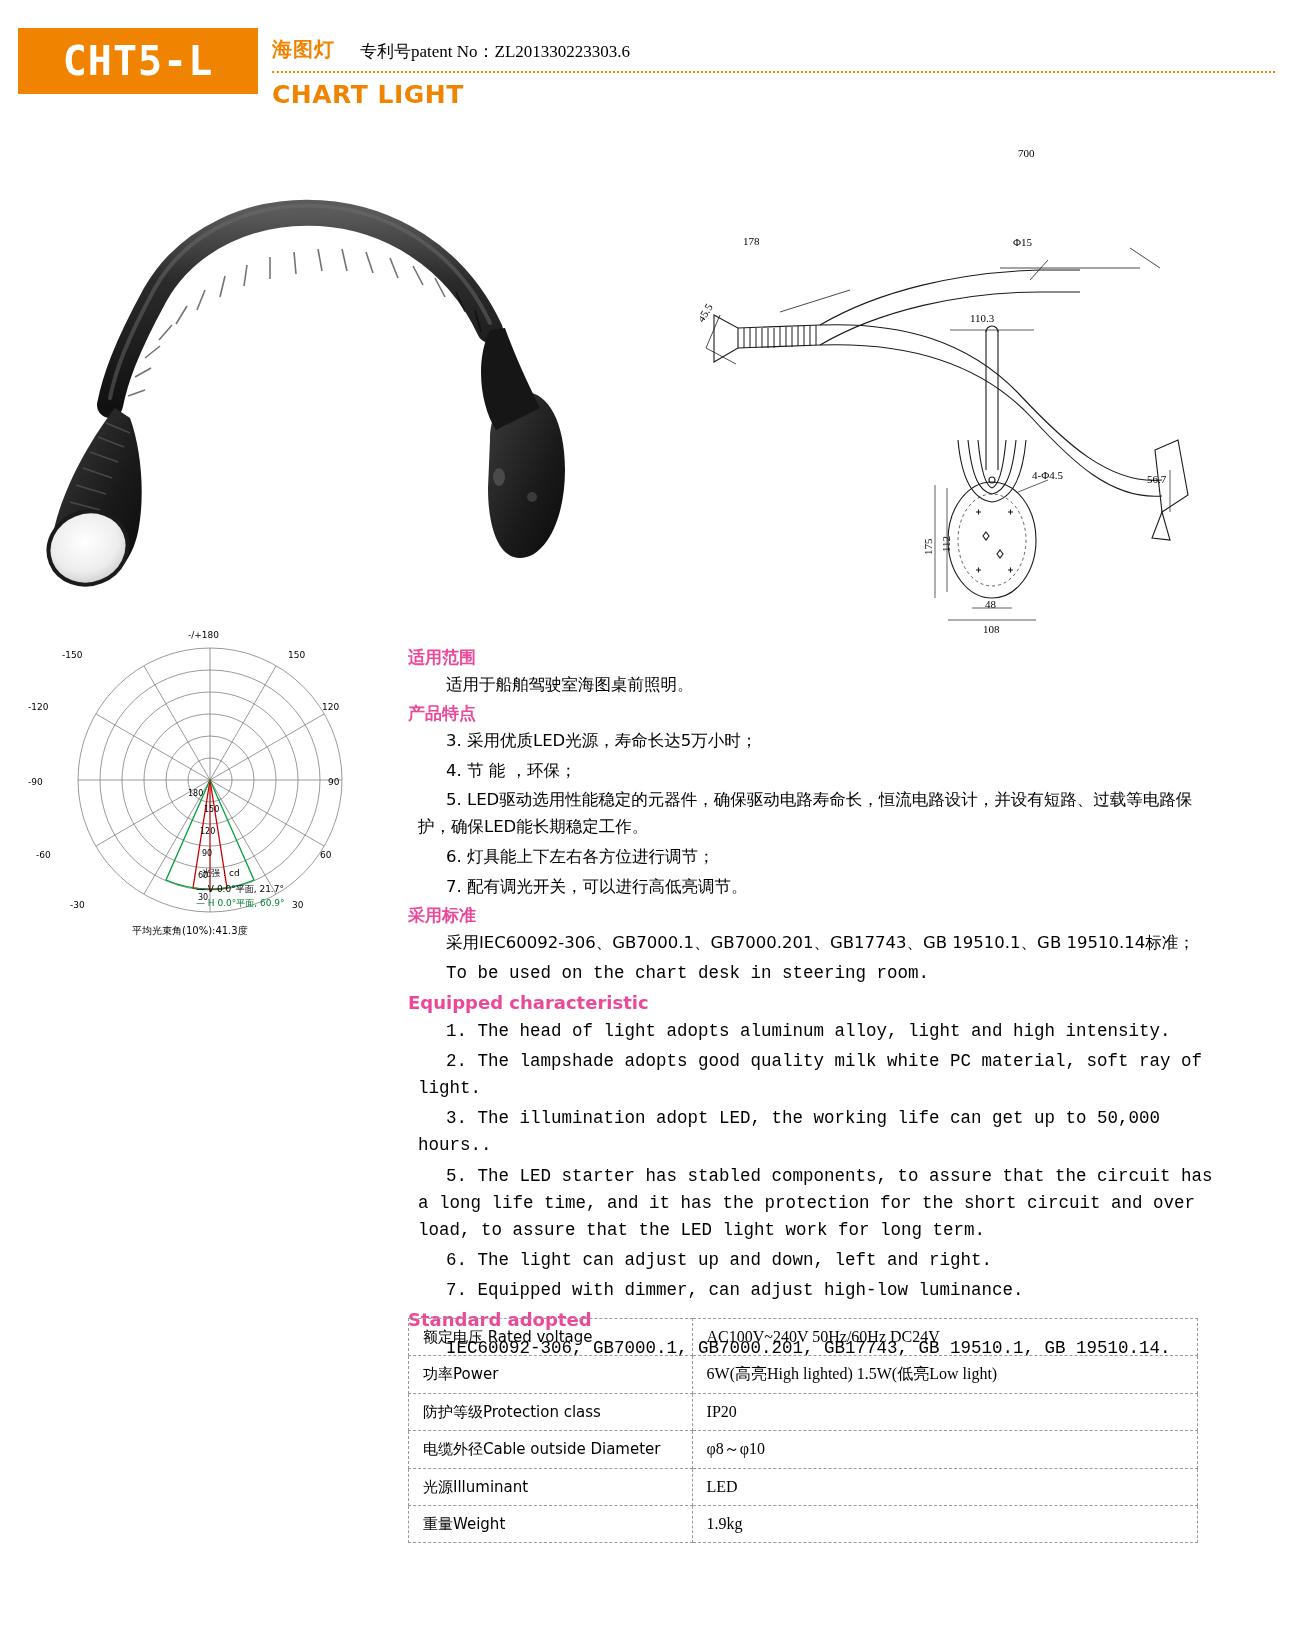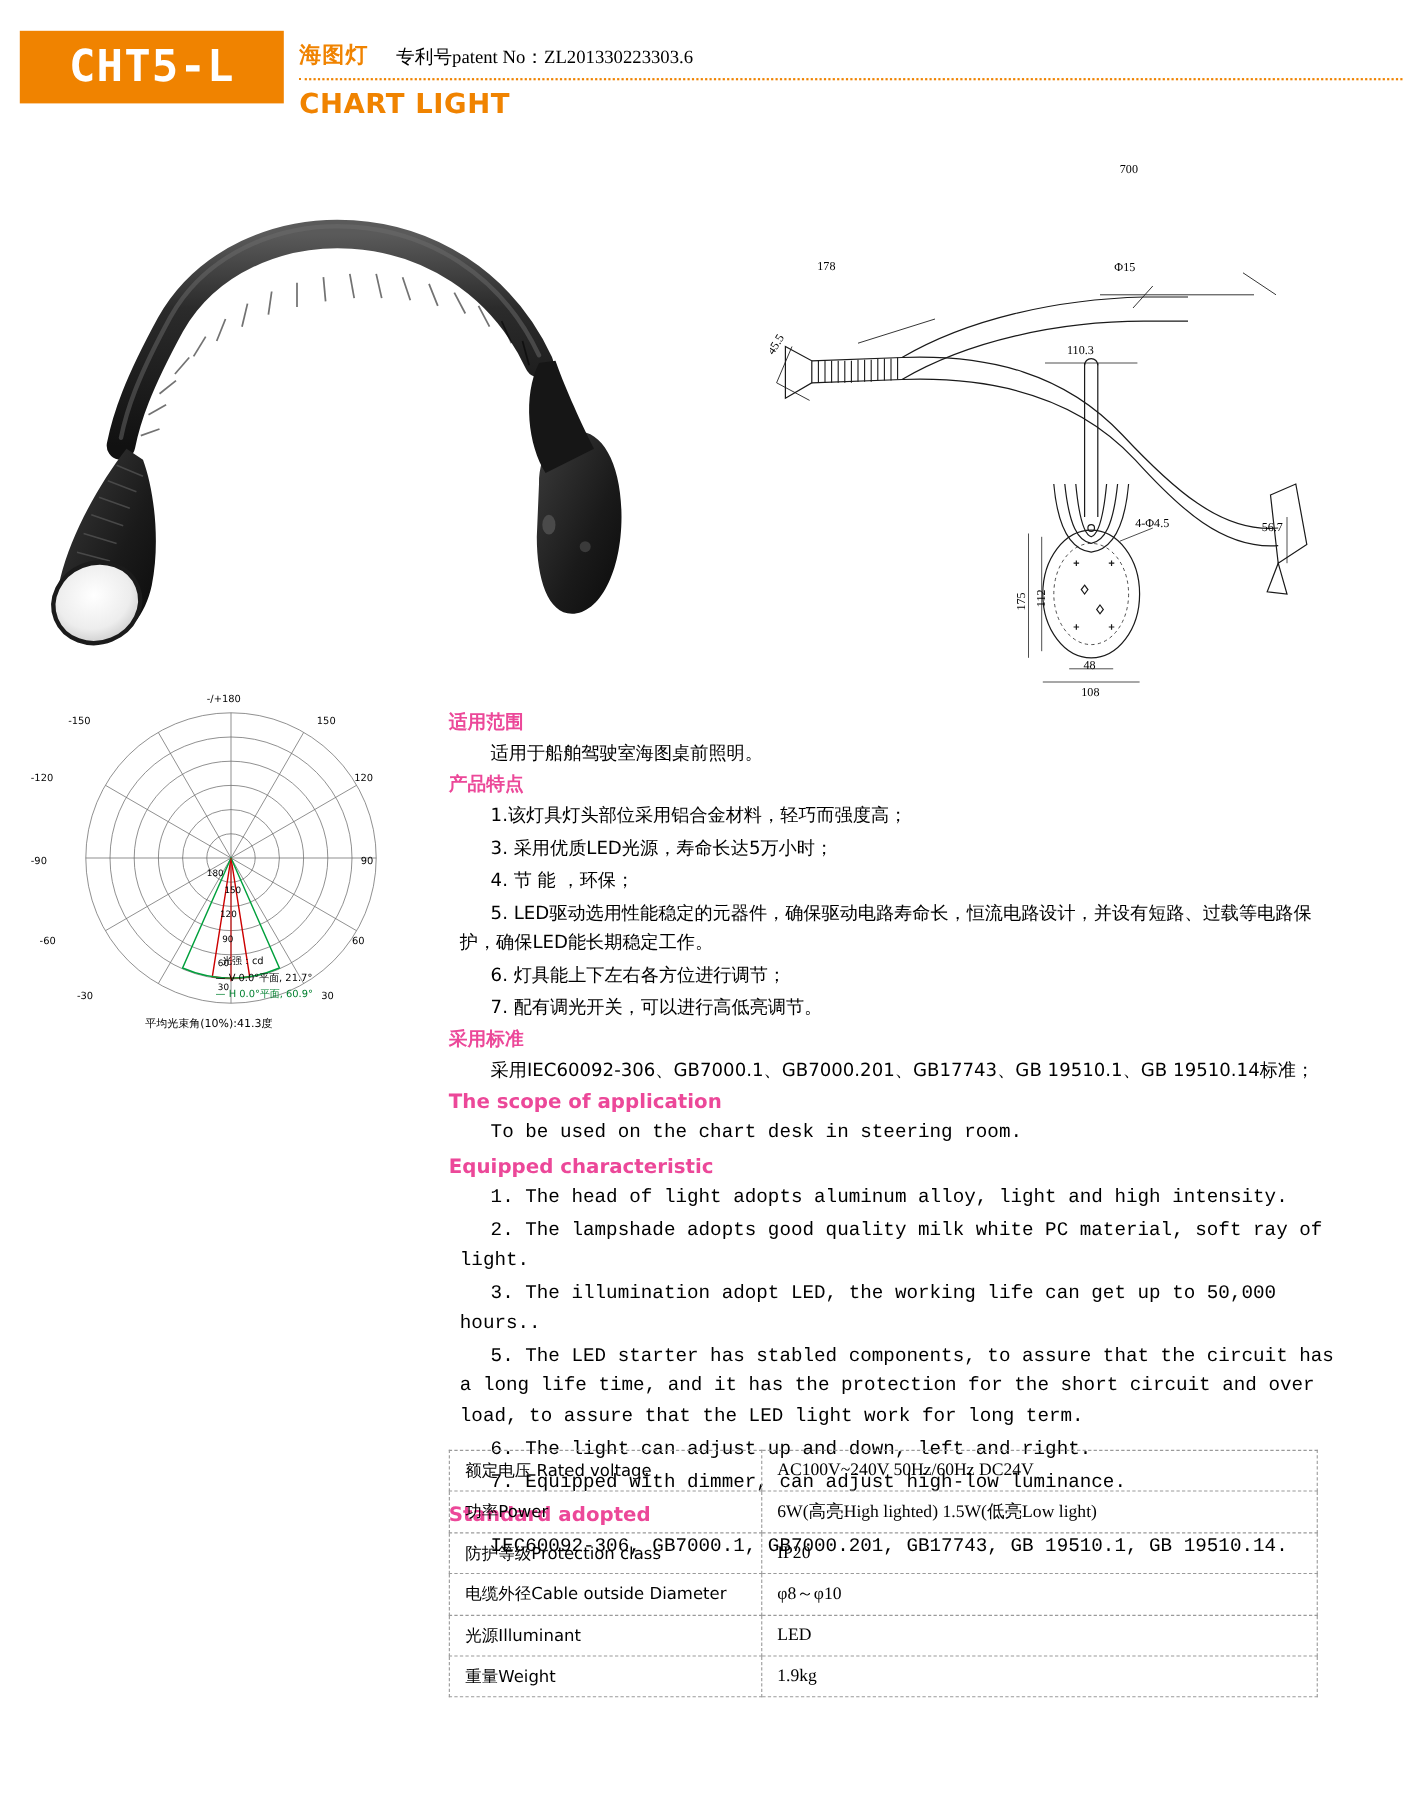--- a/index.html
+++ b/index.html
@@ -365,35 +365,33 @@
 
 <div class="content">
 
   <div>
     <p class="sec-title">适用范围</p>
     <p class="para">适用于船舶驾驶室海图桌前照明。</p>
   </div>
 
   <div>
     <p class="sec-title">产品特点</p>
-    <p class="para">1.该灯具灯头部位采用铝合金材料，轻巧而强度高；</p>
     <p class="para">3. 采用优质LED光源，寿命长达5万小时；</p>
     <p class="para">4. 节 能 ，环保；</p>
     <p class="para">5. LED驱动选用性能稳定的元器件，确保驱动电路寿命长，恒流电路设计，并设有短路、过载等电路保护，确保LED能长期稳定工作。</p>
     <p class="para">6. 灯具能上下左右各方位进行调节；</p>
     <p class="para">7. 配有调光开关，可以进行高低亮调节。</p>
   </div>
 
   <div>
     <p class="sec-title">采用标准</p>
     <p class="para">采用IEC60092-306、GB7000.1、GB7000.201、GB17743、GB 19510.1、GB 19510.14标准；</p>
   </div>
 
   <div>
-    <p class="sec-title en">The scope of application</p>
     <p class="para en">To be used on the chart desk in steering room.</p>
   </div>
 
   <div>
     <p class="sec-title en">Equipped characteristic</p>
     <p class="para en">1. The head of light adopts aluminum alloy, light and high intensity.</p>
     <p class="para en">2. The lampshade adopts good quality milk white PC material, soft ray of light.</p>
     <p class="para en">3. The illumination adopt LED, the working life can get up to 50,000 hours..</p>
     <p class="para en">5. The LED starter has stabled components, to assure that the circuit has a long life time, and it has the protection for the short circuit and over load, to assure that the LED light work for long term.</p>
     <p class="para en">6. The light can adjust up and down, left and right.</p>

